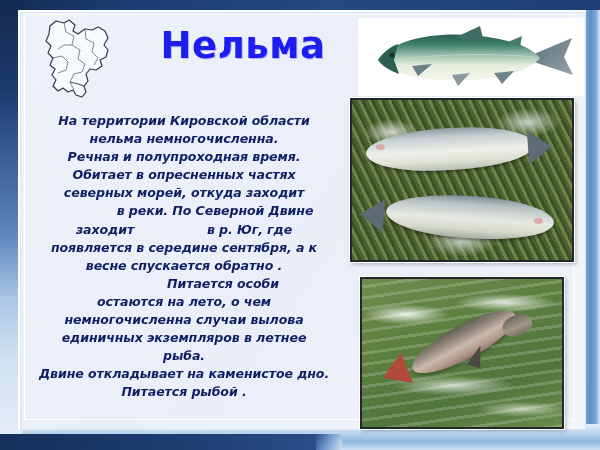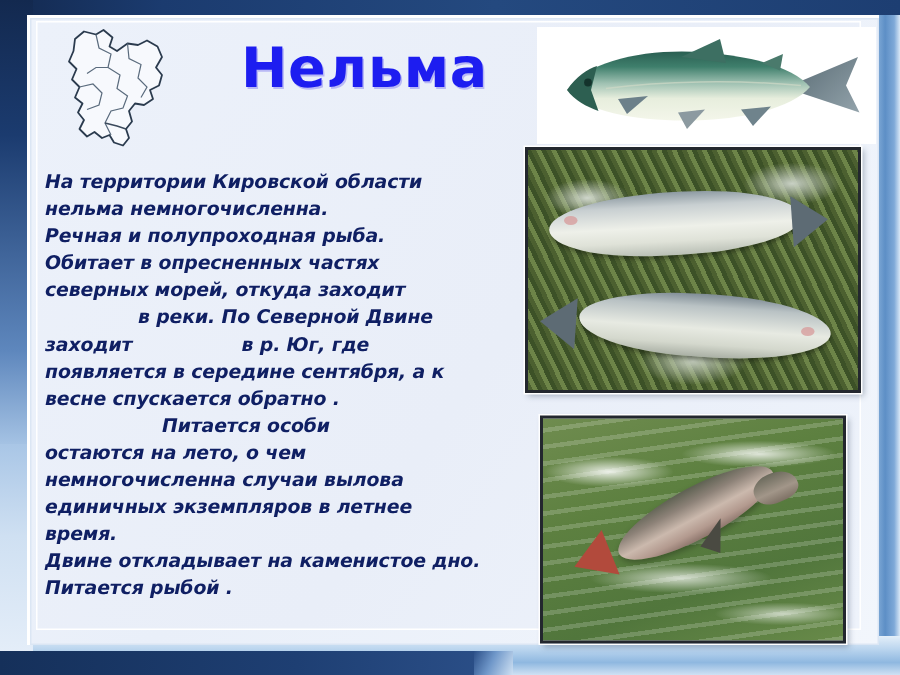--- a/index.html
+++ b/index.html
@@ -109,21 +109,21 @@
     left: 30px; top: 112px;
     width: 308px;
     color: #0f1f63;
     font-family: "DejaVu Sans", sans-serif;
     font-weight: bold;
     font-style: italic;
     font-size: 12.6px;
     line-height: 18.1px;
     letter-spacing: -0.1px;
   }
-  .body-text p { margin: 0; white-space: pre; }
+  .body-text p { margin: 0; white-space: pre; text-align: center; }
   .body-text p.ind-1 { padding-left: 62px; }
   .body-text p.ind-2 { padding-left: 78px; }
 
   
   .photo {
     position: absolute;
     overflow: hidden;
   }
   .photo-framed {
     border: 2px solid #23272e;
@@ -257,32 +257,32 @@
       <path d="M44 33 L36 33 L30 37" fill="none" stroke="#5a6b7d" stroke-width="0.8"></path>
       <path d="M42 70 L50 72 L56 74" fill="none" stroke="#3b4a5c" stroke-width="1"></path>
     </svg>
   </div>
 
   <div class="title">Нельма</div>
 
   <div class="body-text">
     <p>На территории Кировской области</p>
     <p>нельма немногочисленна.</p>
-    <p>Речная и полупроходная рыба.</p>
+    <p>Речная и полупроходная время.</p>
     <p>Обитает в опресненных частях</p>
     <p>северных морей, откуда заходит</p>
     <p class="ind-1">в реки. По Северной Двине</p>
     <p>заходит                 в р. Юг, где</p>
     <p>появляется в середине сентября, а к</p>
     <p>весне спускается обратно .</p>
     <p class="ind-2">Питается особи</p>
     <p>остаются на лето, о чем</p>
     <p>немногочисленна случаи вылова</p>
     <p>единичных экземпляров в летнее</p>
-    <p>время.</p>
+    <p>рыба.</p>
     <p>Двине откладывает на каменистое дно.</p>
     <p>Питается рыбой .</p>
   </div>
 
   <div class="photo" id="photo-fish-illustration">
     <svg viewBox="0 0 226 78" xmlns="http://www.w3.org/2000/svg" aria-hidden="true">
       <defs>
         <linearGradient id="gBody" x1="0" y1="0" x2="0" y2="1">
           <stop offset="0%" stop-color="#2a5f52"></stop>
           <stop offset="22%" stop-color="#3f7f6c"></stop>

